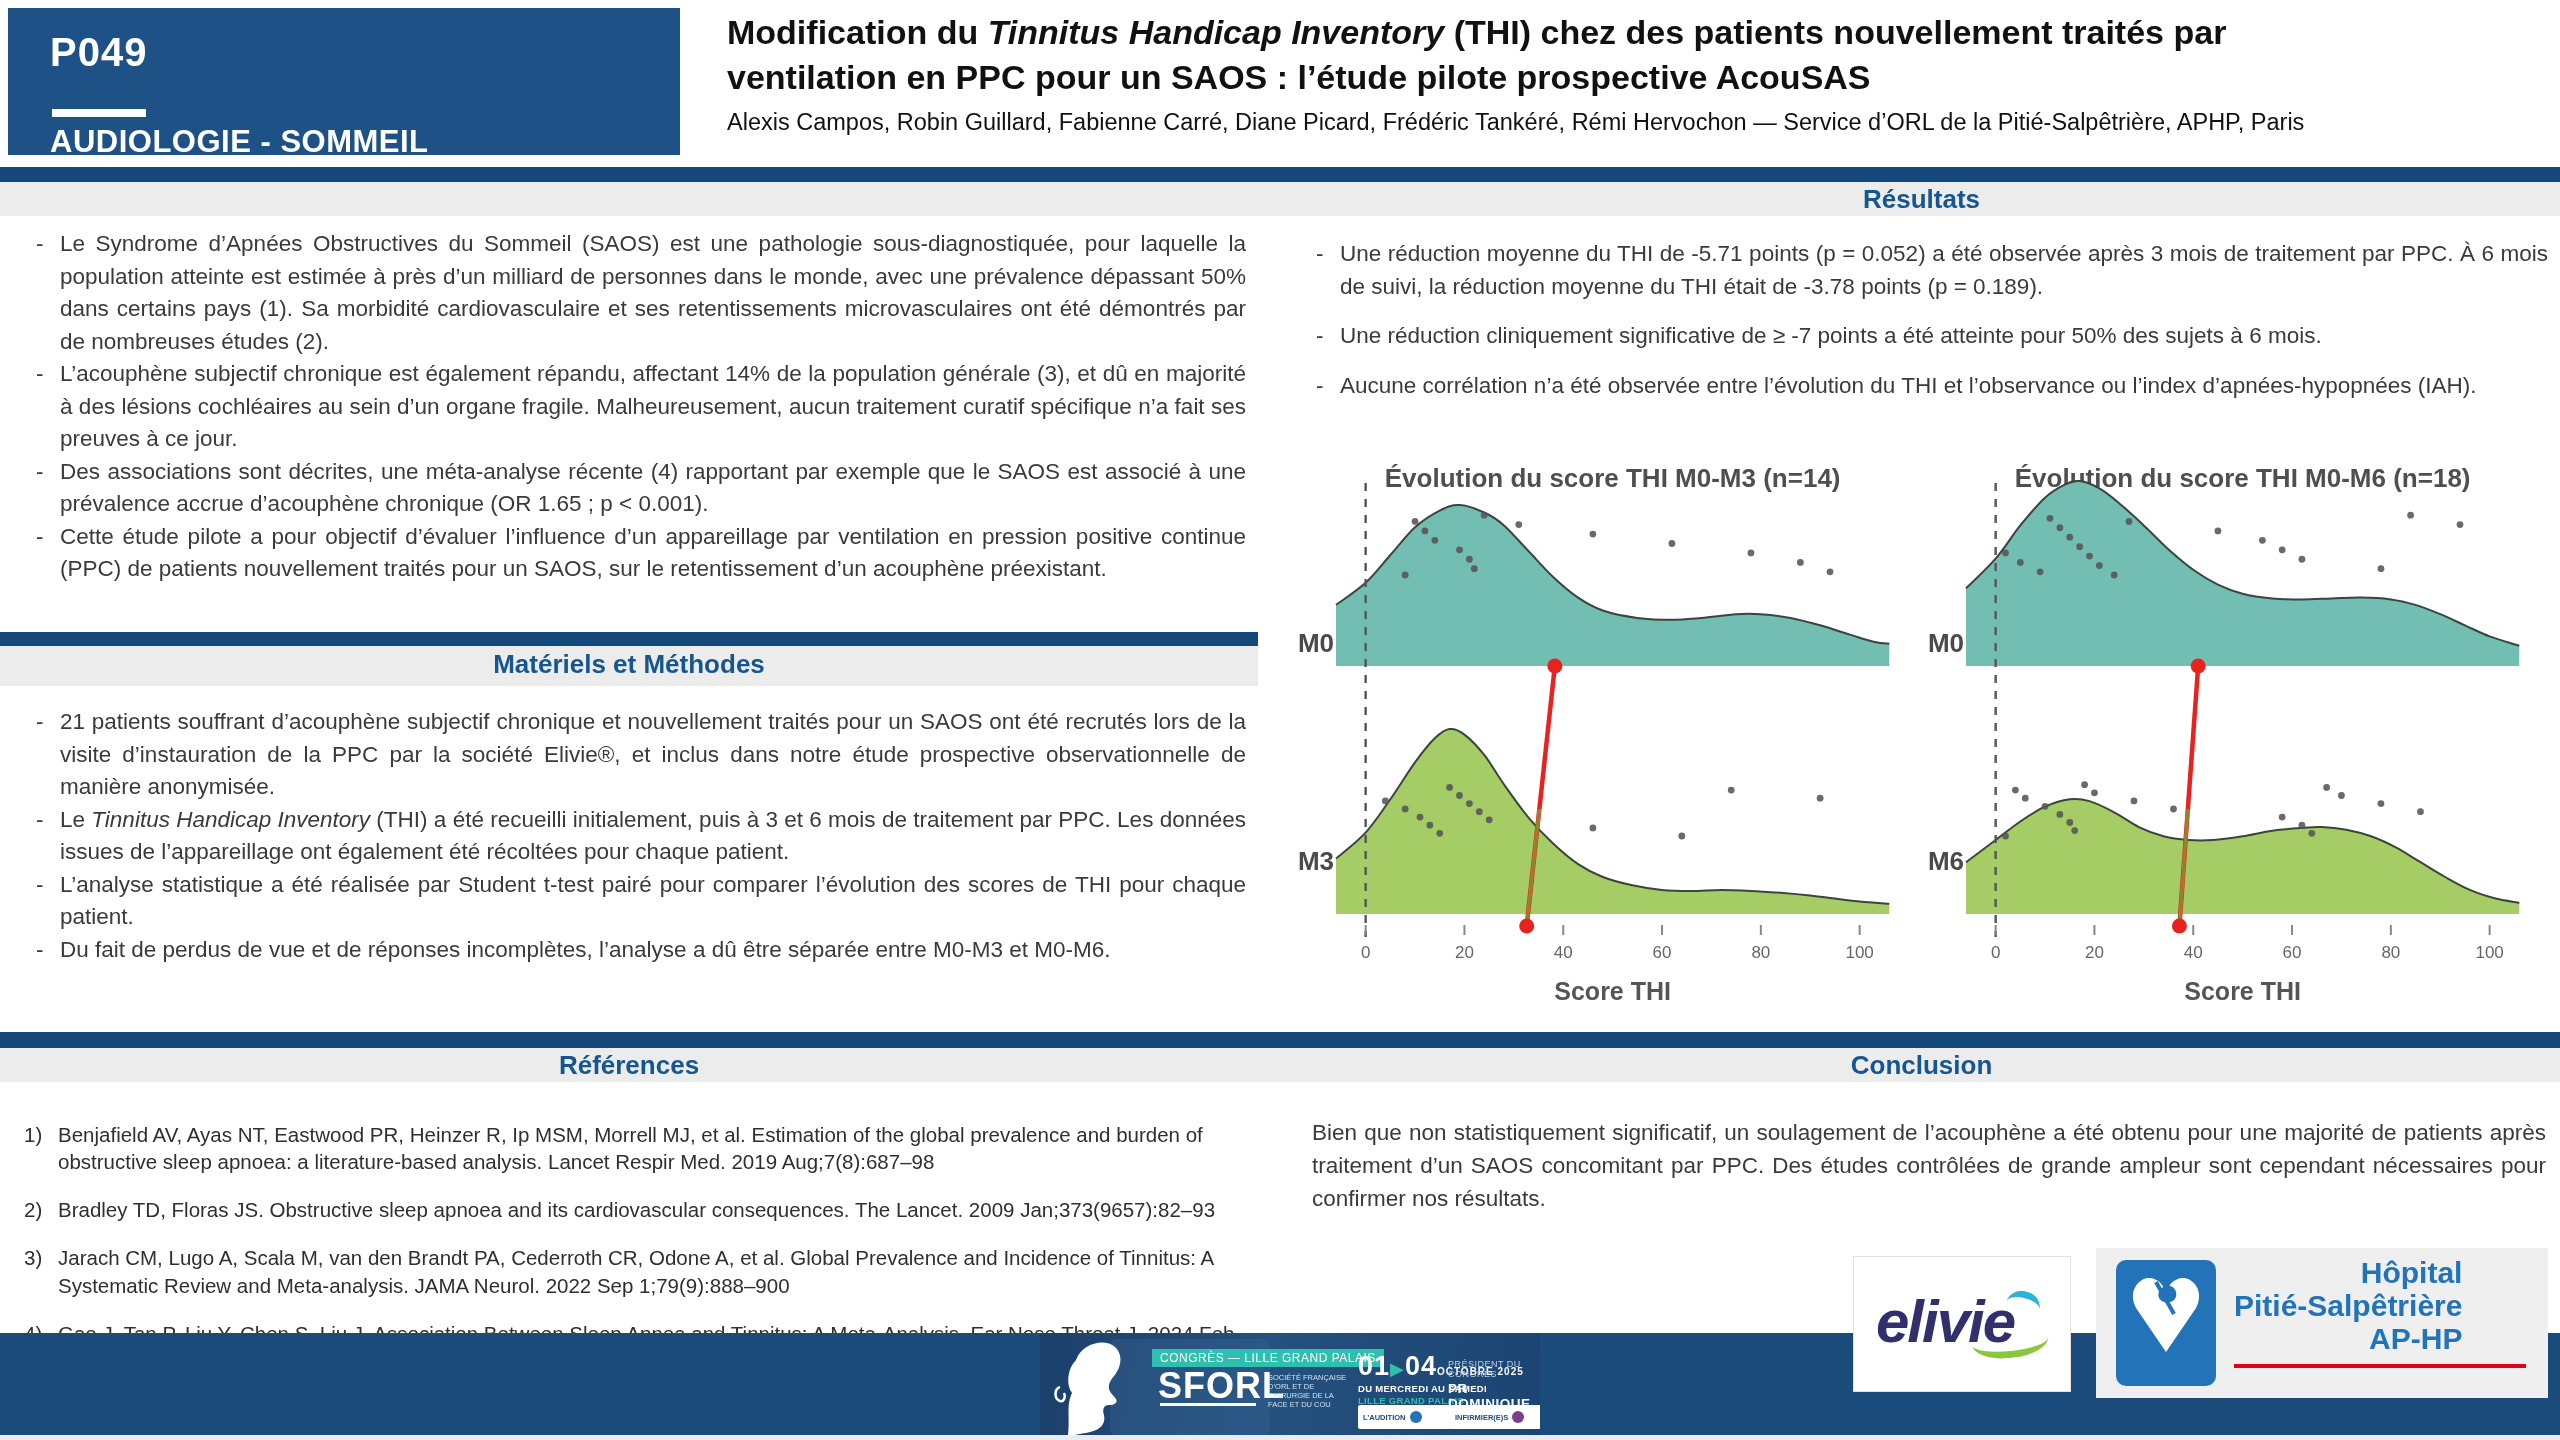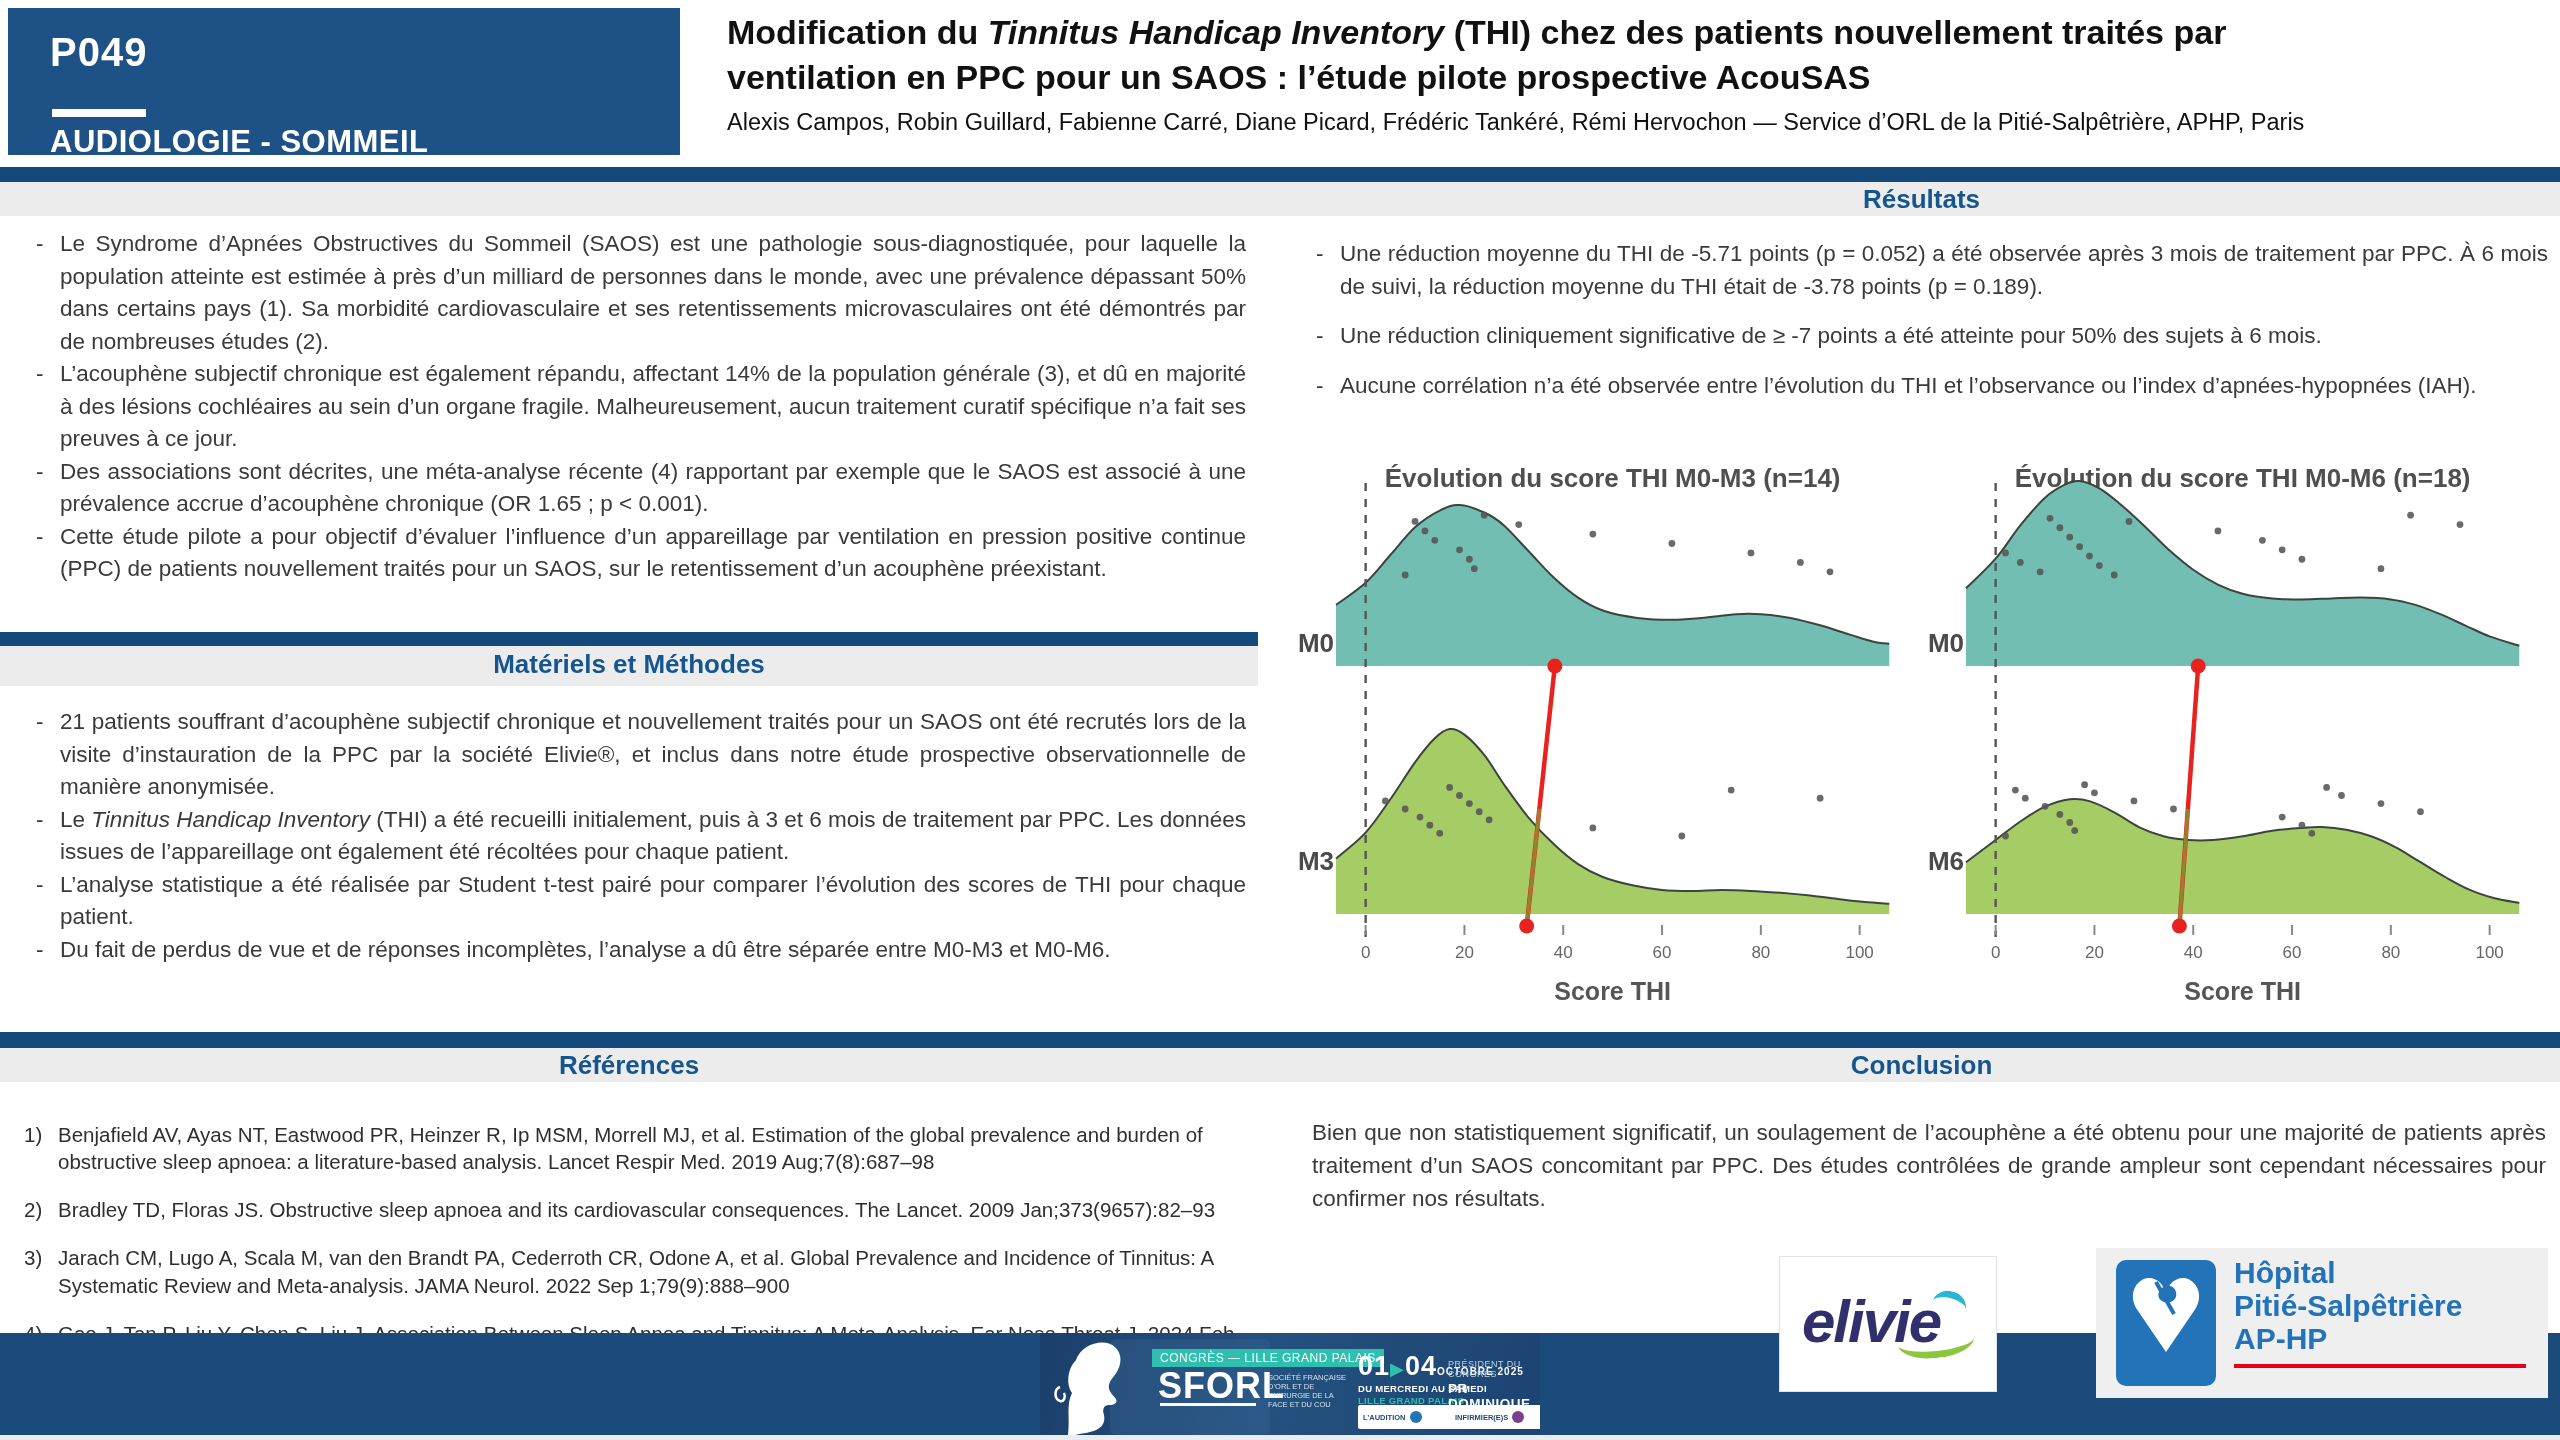--- a/index.html
+++ b/index.html
@@ -28,25 +28,25 @@
   .ref-num{position:absolute;left:2px;top:0;}
   .concl{font-size:22.5px;line-height:33px;text-align:justify;color:#3a3a3a;}
   
   .chart{width:604px;height:580px;}
   .chart svg{display:block;width:604px;height:580px;}
   .ct{font-size:26px;font-weight:bold;fill:#4f4f4f;}
   .ridge-label{font-size:26px;font-weight:bold;fill:#4a4a4a;}
   .tick-label{font-size:17px;fill:#666;}
   .xlabel{font-size:25px;font-weight:bold;fill:#555;}
   
-  .elivie-card{left:1779px;top:1256px;width:216px;height:134px;background:#fff;border:1px solid #e2e2e2;z-index:5;}
+  .elivie-card{left:1853px;top:1256px;width:216px;height:134px;background:#fff;border:1px solid #e2e2e2;z-index:5;}
   .elivie-text{position:absolute;left:22px;top:30px;font-size:60px;font-weight:bold;font-style:italic;color:#322f6d;letter-spacing:-2px;}
   .elivie-swoosh{position:absolute;left:118px;top:68px;width:76px;height:26px;border-bottom:7px solid #8cc63f;border-radius:50%;transform:rotate(-6deg);}
   .elivie-arc{position:absolute;left:152px;top:34px;width:34px;height:22px;border-top:7px solid #29b6d5;border-radius:50%;transform:rotate(14deg);}
-  .aphp-card{left:2096px;top:1248px;width:452px;height:150px;background:#efefef;z-index:5;}
+  .aphp-card{left:2096px;top:1248px;width:452px;height:150px;background:#efefef;z-index:5;text-align:right;}
   .aphp-ico{position:absolute;left:20px;top:12px;width:100px;height:126px;background:#2273b8;border-radius:10px;}
   .aphp-text{position:absolute;left:138px;top:8px;font-size:30px;line-height:33px;font-weight:bold;color:#2273b8;}
   .aphp-rule{position:absolute;left:138px;top:116px;width:292px;height:4px;background:#e2001a;}
   
   .footer{left:0;top:1333px;width:2560px;height:102px;background:#1b4b7b;z-index:1;}
   .footer-strip{left:0;top:1435px;width:2560px;height:5px;background:#e9edf1;z-index:1;}
   .banner{left:1040px;top:1333px;width:500px;height:102px;z-index:2;overflow:hidden;
           background:linear-gradient(100deg,#1c3f6b 0%,#24517f 45%,#1c4472 100%);}
   .banner .bldg{position:absolute;left:70px;top:6px;width:160px;height:96px;background:#3a6796;opacity:.35;border-radius:6px;}
   .sforl{position:absolute;left:118px;top:32px;font-size:36px;font-weight:bold;color:#fff;letter-spacing:1px;}

